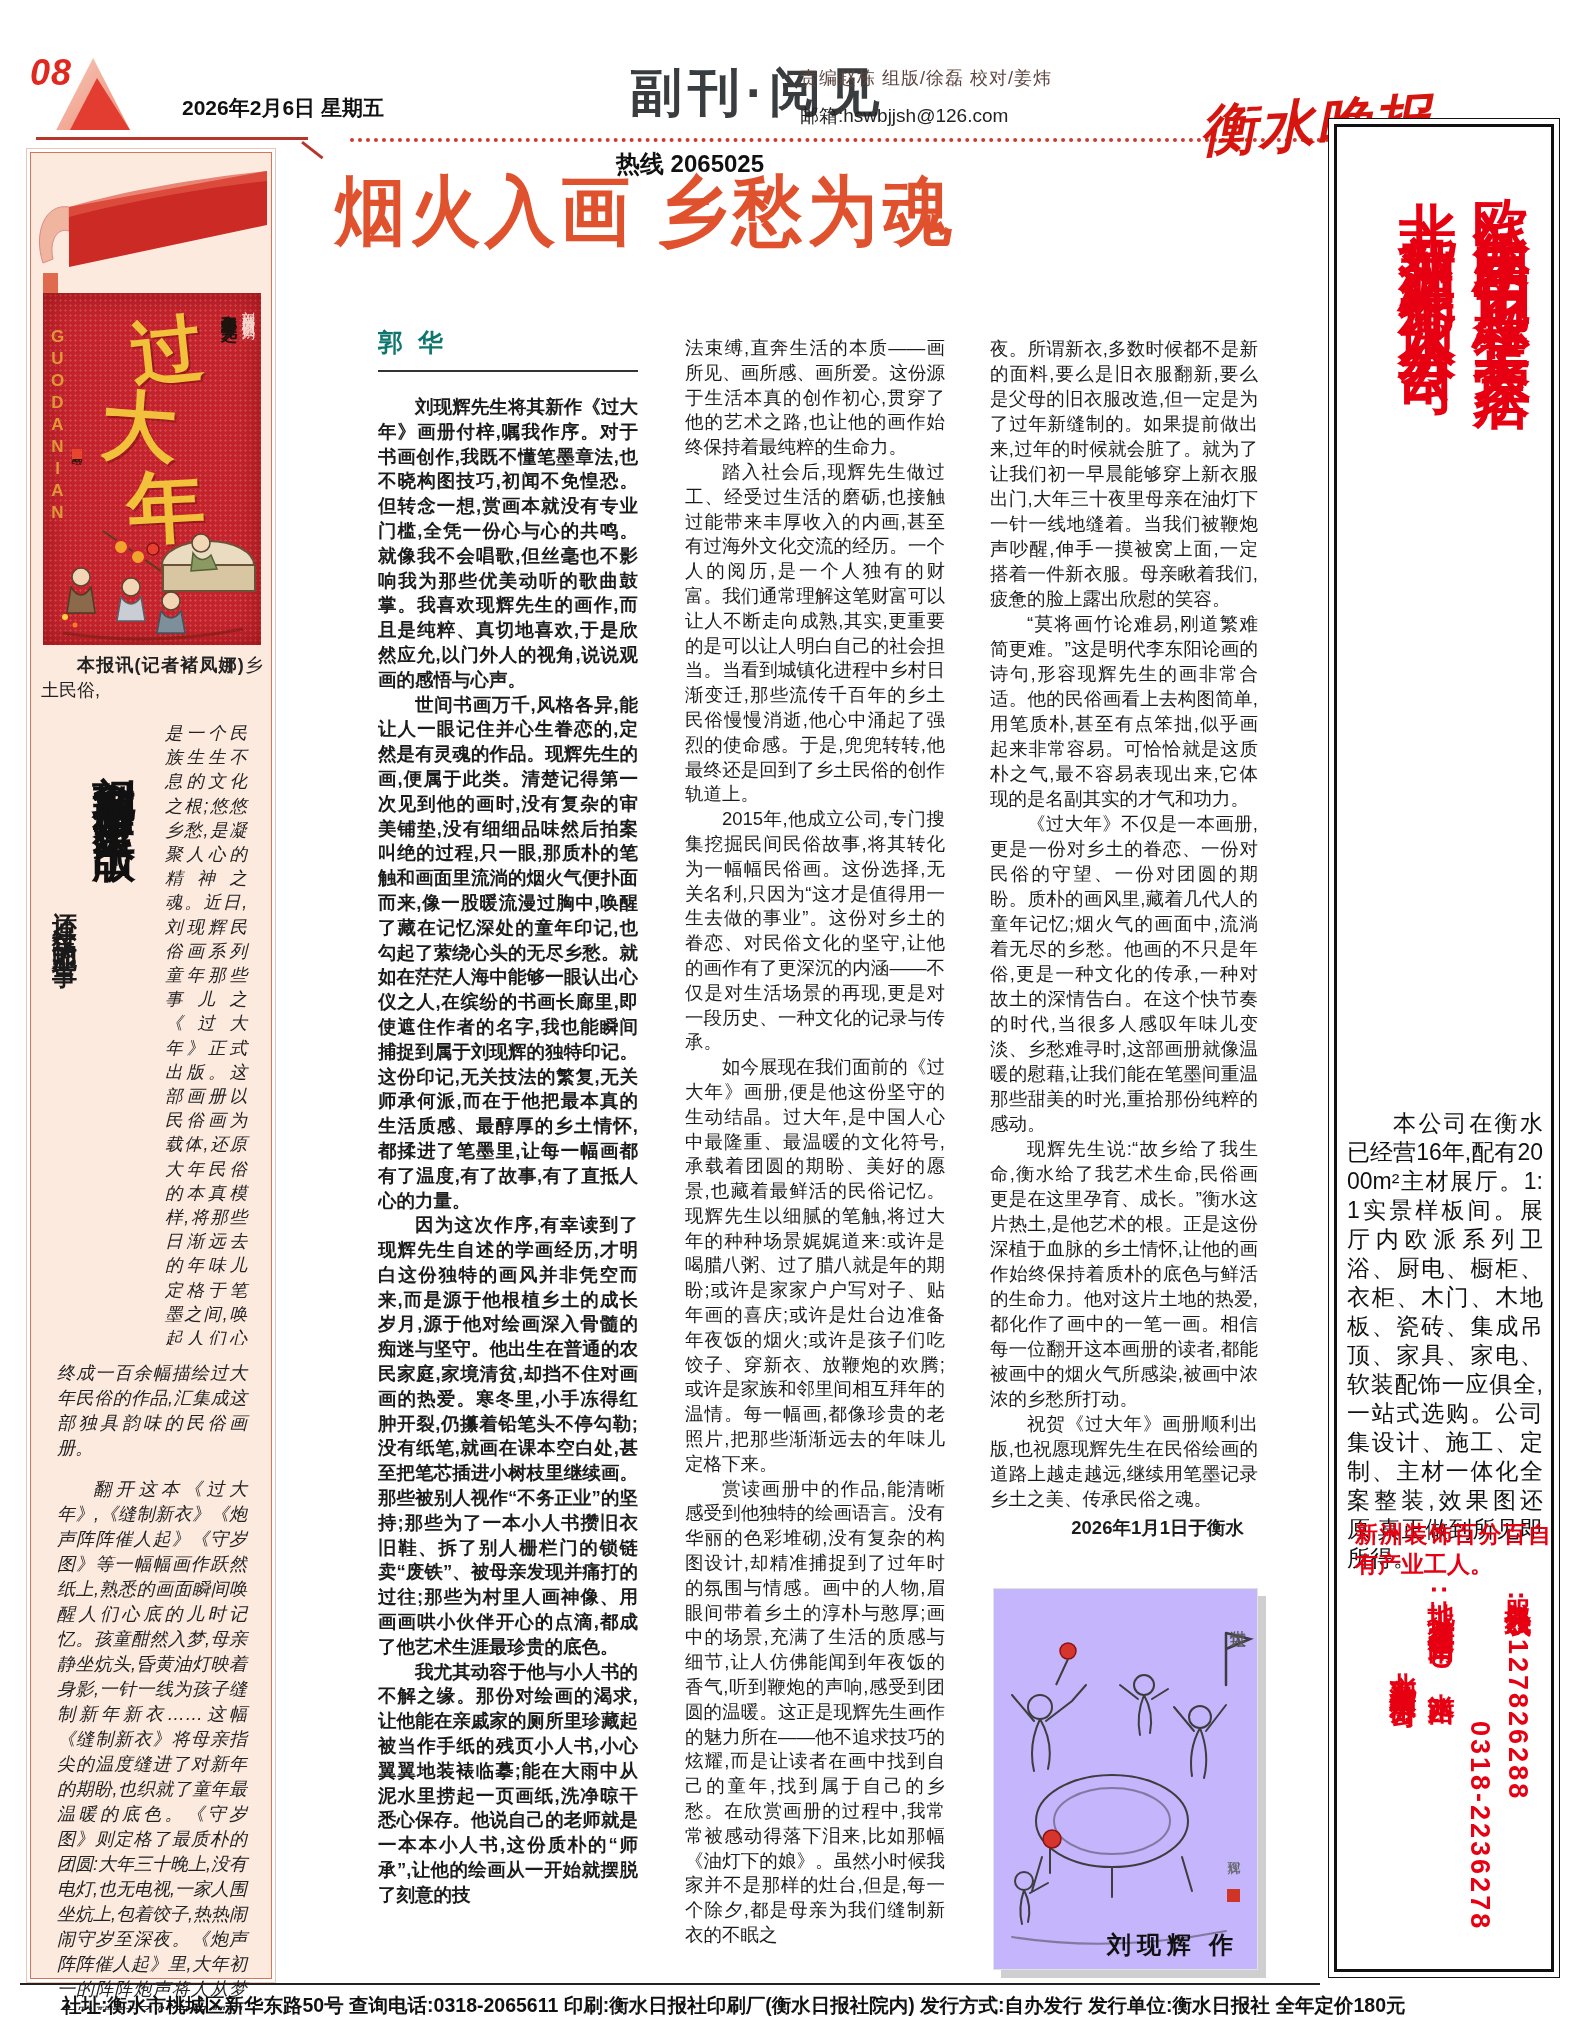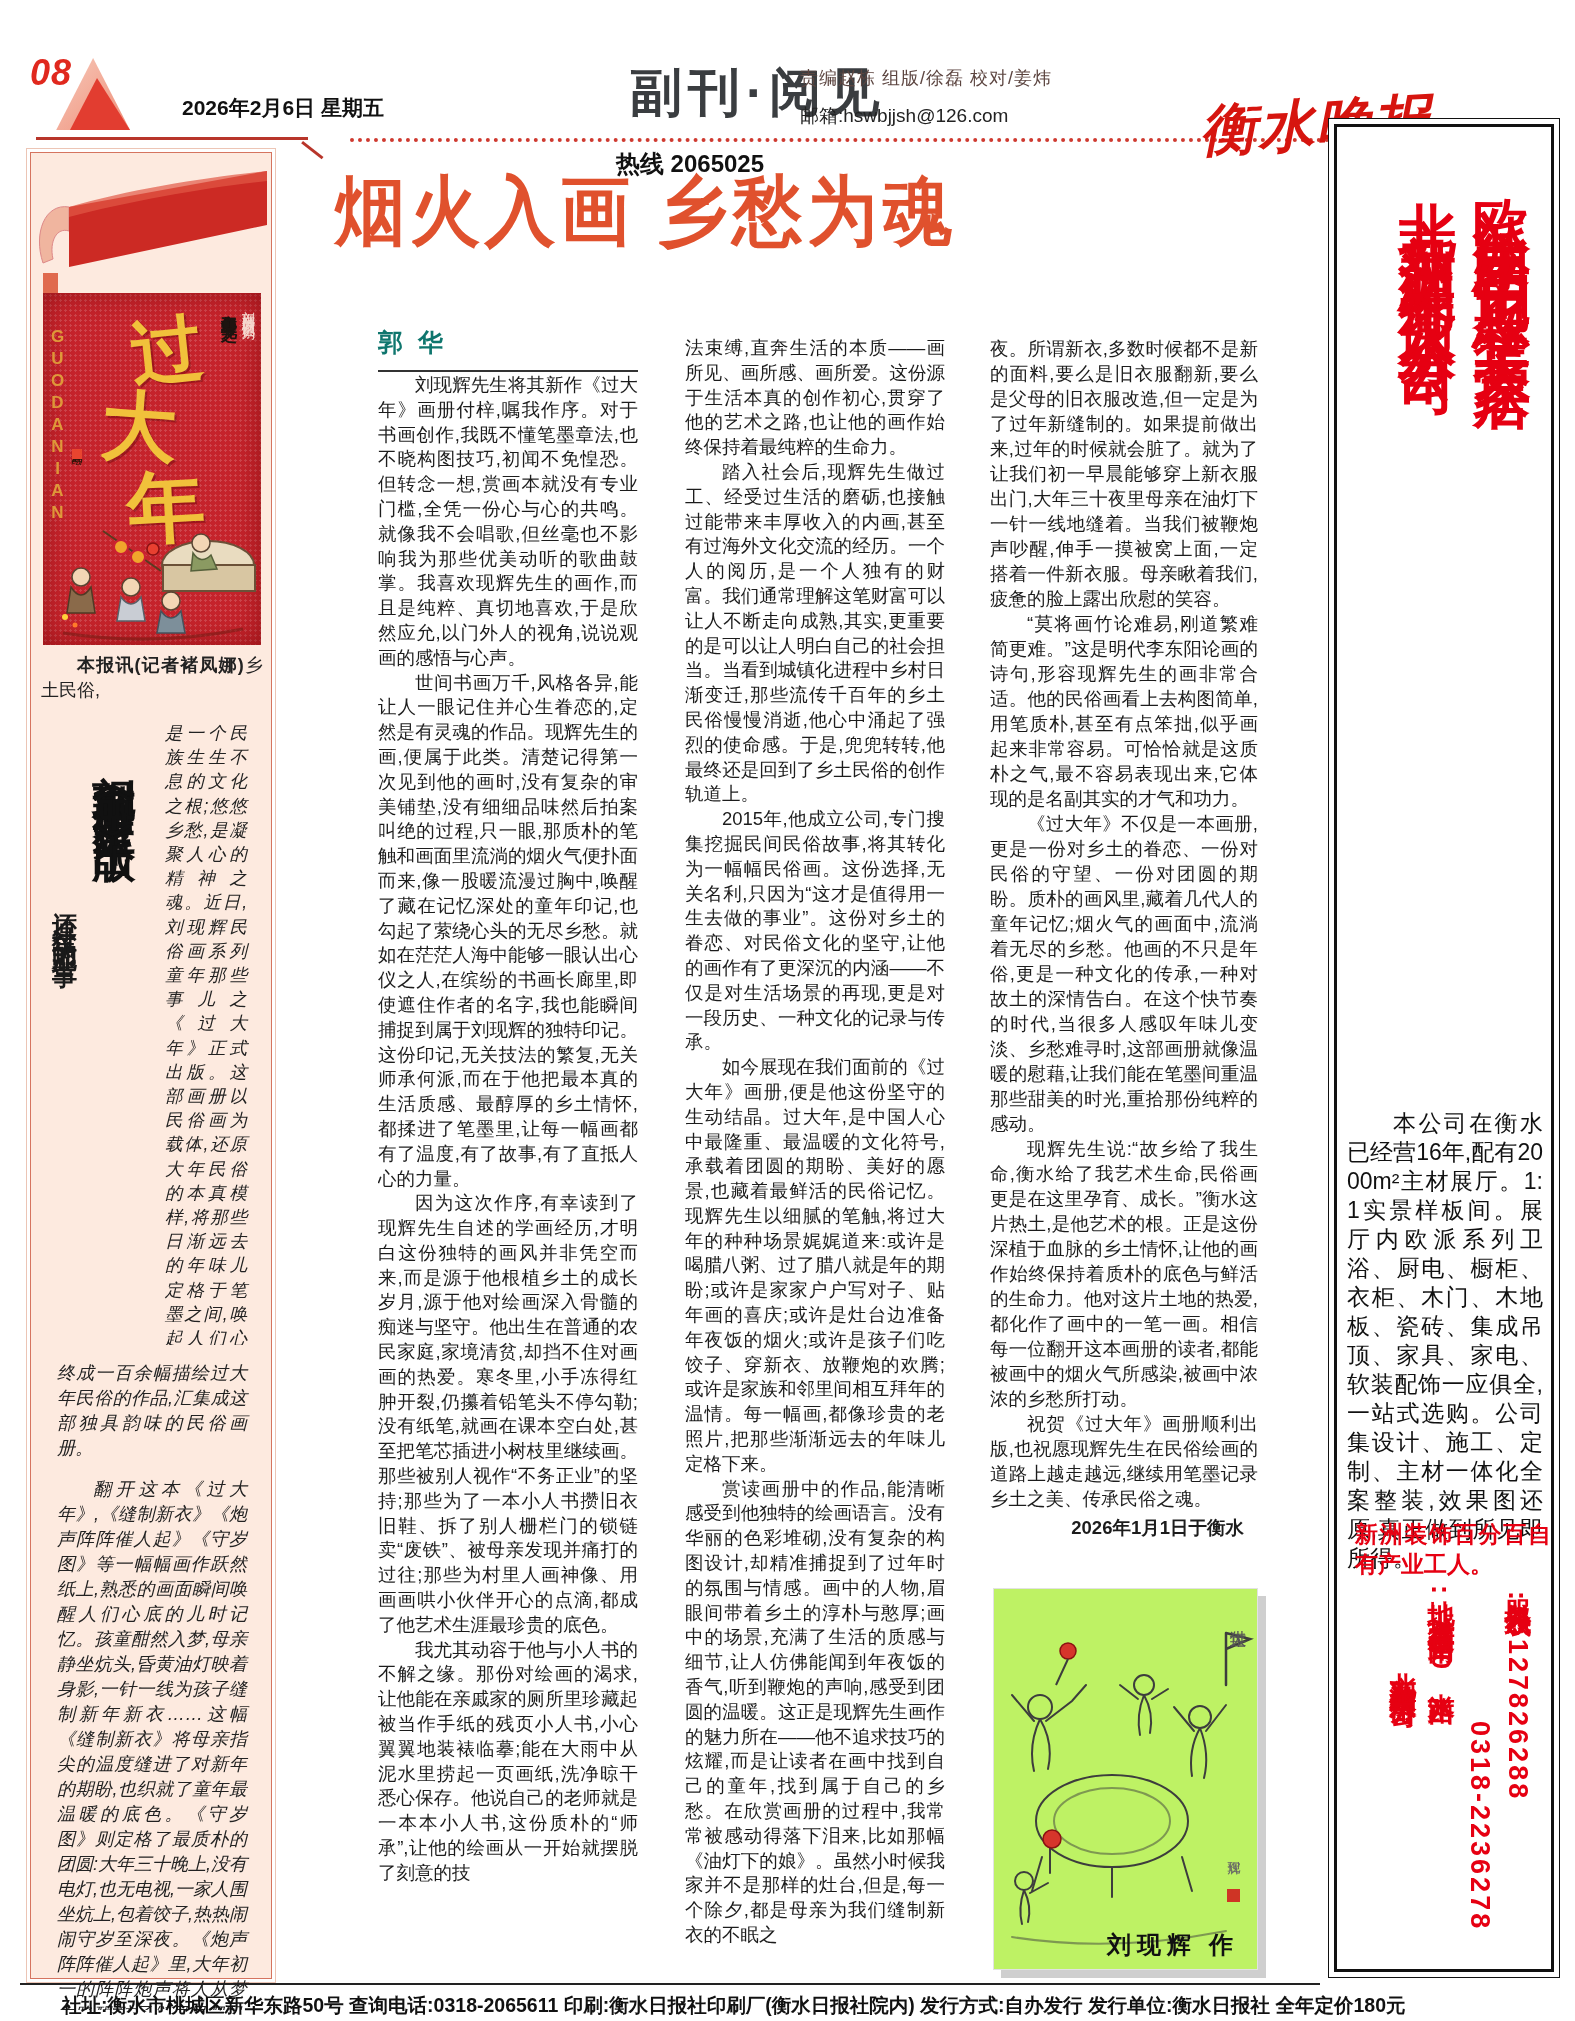--- a/index.html
+++ b/index.html
@@ -66,28 +66,28 @@
 
   
   .headline{position:absolute;left:335px;top:165px;font-size:70px;font-weight:900;color:#e0512d;
     letter-spacing:5px;font-family:"Liberation Serif",serif;transform:scaleY(1.08);}
   .author{position:absolute;left:378px;top:326px;width:260px;font-size:25px;font-weight:bold;
     letter-spacing:4px;color:#0f766e;}
   .author-rule{position:absolute;left:378px;top:370px;width:260px;height:2px;background:#333;}
   .col{position:absolute;overflow:hidden;}
   .col p{margin:0;font-size:18.5px;line-height:24.8px;text-align:justify;color:#1c1c1c;
     word-break:break-all;}
-  .col1{left:378px;top:373px;width:260px;height:1583px;}
+  .col1{left:378px;top:395px;width:260px;height:1583px;font-weight:bold;}
   .col2{left:685px;top:336px;width:260px;height:1642px;}
   .col3{left:990px;top:336px;width:268px;height:1236px;}
   .col3 p{line-height:25px;}
   .dateline{text-align:right !important;font-weight:bold;padding-right:14px;margin-top:4px !important;}
 
   
-  .drawing{position:absolute;left:993px;top:1588px;width:265px;height:382px;background:#bef264;
+  .drawing{position:absolute;left:993px;top:1588px;width:265px;height:382px;background:#c4b5fd;
     box-shadow:8px 8px 0 #cfcfcf;border:1px solid #e2e2e2;}
   .drawing .caption{position:absolute;right:18px;bottom:8px;font-size:24px;font-weight:bold;
     color:#111;letter-spacing:6px;font-family:"Liberation Serif",serif;}
 
   
   .ad{position:absolute;left:1328px;top:118px;width:232px;height:1860px;border:1px solid #111;
     padding:5px;background:#fff;}
   .ad-inner{position:relative;width:100%;height:100%;border:3px solid #111;overflow:hidden;}
   .ad-head{position:absolute;top:26px;right:12px;writing-mode:vertical-rl;height:1000px;
     color:#e60012;font-weight:900;font-size:58px;letter-spacing:16px;line-height:1.28;

